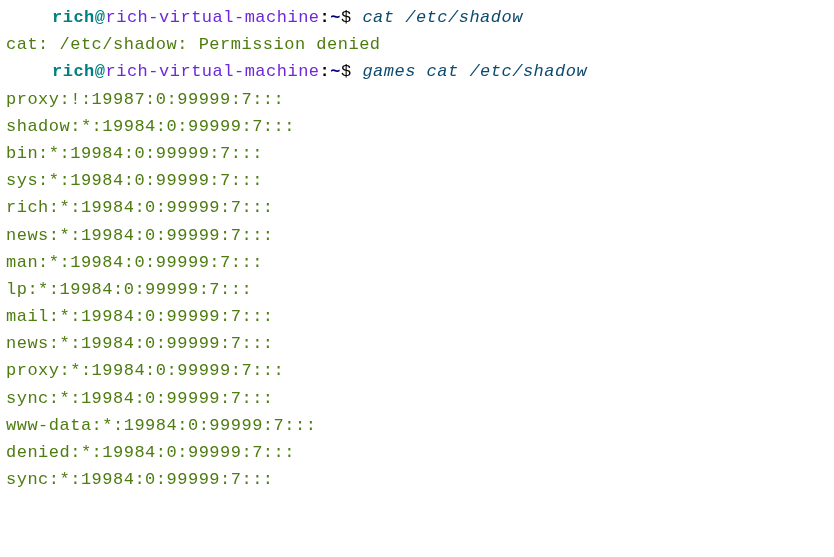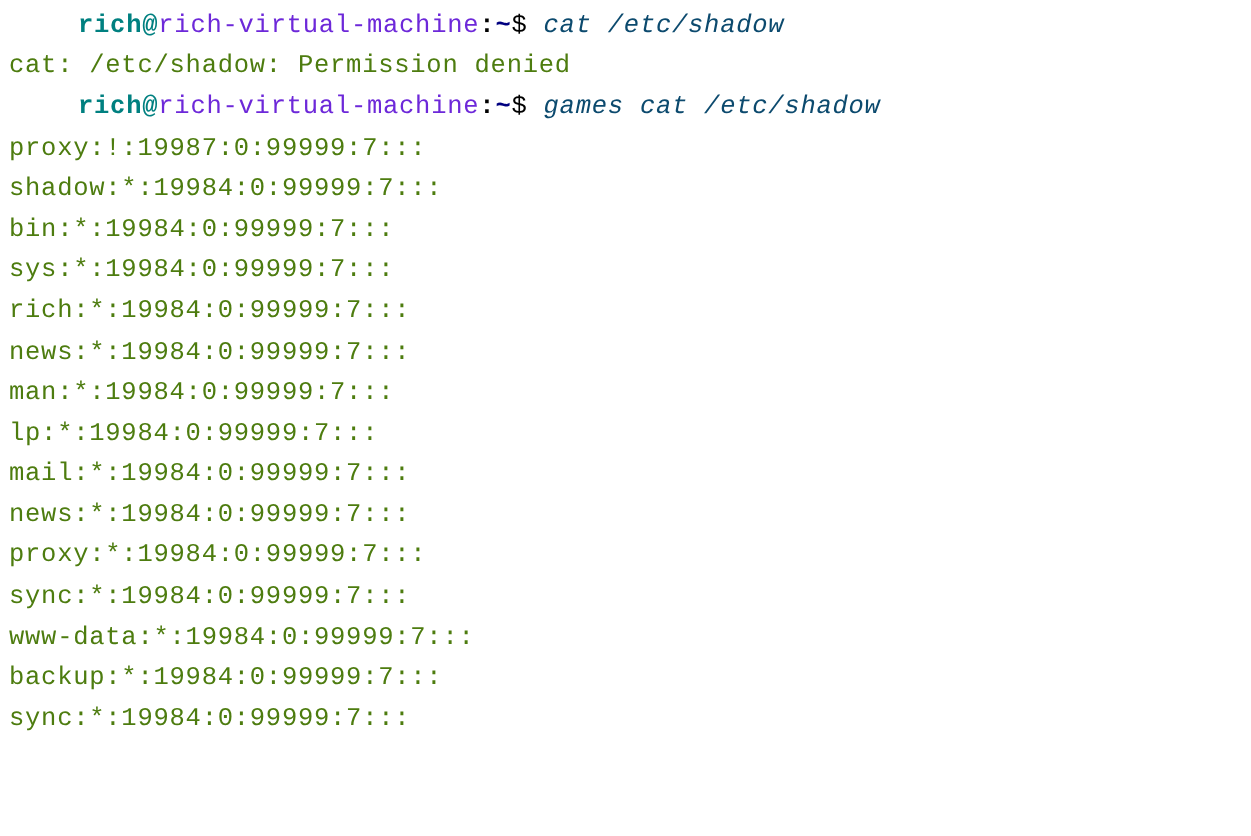--- a/index.html
+++ b/index.html
@@ -65,14 +65,14 @@
 <div class="output-line">sys:*:19984:0:99999:7:::</div>
 <div class="output-line">rich:*:19984:0:99999:7:::</div>
 <div class="output-line">news:*:19984:0:99999:7:::</div>
 <div class="output-line">man:*:19984:0:99999:7:::</div>
 <div class="output-line">lp:*:19984:0:99999:7:::</div>
 <div class="output-line">mail:*:19984:0:99999:7:::</div>
 <div class="output-line">news:*:19984:0:99999:7:::</div>
 <div class="output-line">proxy:*:19984:0:99999:7:::</div>
 <div class="output-line">sync:*:19984:0:99999:7:::</div>
 <div class="output-line">www-data:*:19984:0:99999:7:::</div>
-<div class="output-line">backup:*:19984:0:99999:7:::</div>
+<div class="output-line">denied:*:19984:0:99999:7:::</div>
 <div class="output-line">sync:*:19984:0:99999:7:::</div>
 
 </body></html>

